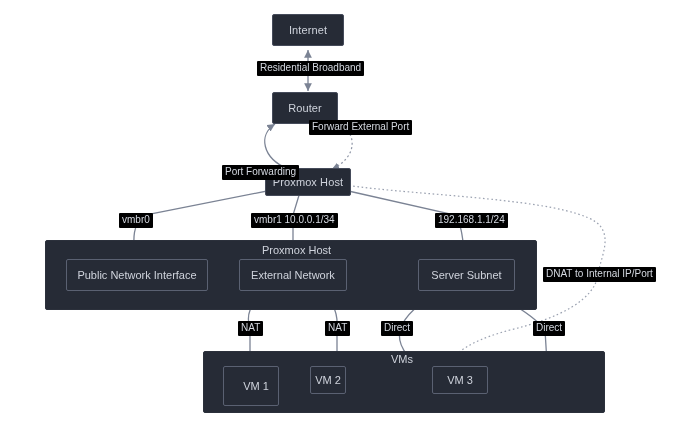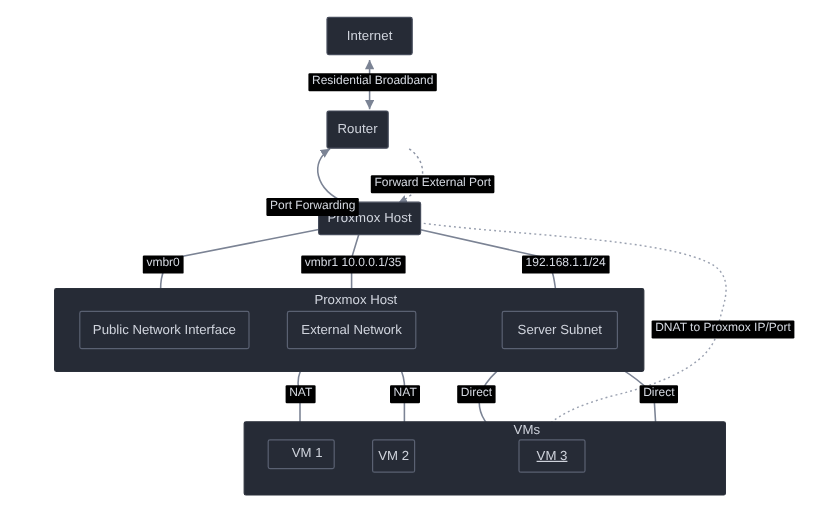--- a/index.html
+++ b/index.html
@@ -118,21 +118,21 @@
 
     <path d="M440,292 C420,302 404,316 400,330 C396,348 412,360 420,368" stroke="#7b8394" stroke-width="1.3" fill="none" marker-end="url(#arrow)"></path>
 
     <path d="M490,292 C510,302 534,316 545,330 L547,363" stroke="#7b8394" stroke-width="1.3" fill="none" marker-end="url(#arrow)"></path>
   </svg>
 
   <div class="node" style="left:272px; top:14px; width:72px; height:32px;">
     <span>Internet</span>
   </div>
 
-  <div class="node" style="left:272px; top:92px; width:52px; height:32px;">
+  <div class="node" style="left:272px; top:92px; width:66px; height:32px;">
     <span>Router</span>
   </div>
 
   <div class="node" style="left:265px; top:168px; width:86px; height:28px;">
     <span>Proxmox Host</span>
   </div>
 
   <div class="cluster" style="left:45px; top:240px; width:492px; height:70px;"></div>
   <div class="cluster-title" style="left:262px; top:244px;">
     <span>Proxmox Host</span>
@@ -144,63 +144,63 @@
 
   <div class="subnode" style="left:239px; top:259px; width:108px; height:32px;">
     <span>External Network</span>
   </div>
 
   <div class="subnode" style="left:418px; top:259px; width:97px; height:32px;">
     <span>Server Subnet</span>
   </div>
 
   <div class="cluster" style="left:203px; top:351px; width:402px; height:62px;"></div>
-  <div class="cluster-title" style="left:391px; top:353px;margin-left:37px;">
+  <div class="cluster-title" style="left:391px; top:353px;">
     <span>VMs</span>
   </div>
 
-  <div class="subnode" style="left:223px; top:366px; width:56px; height:25px;padding-left:10px;">
+  <div class="subnode" style="left:223px; top:366px; width:56px; height:40px;padding-left:10px;">
     <span>VM 1</span>
   </div>
 
   <div class="subnode" style="left:310px; top:366px; width:36px; height:28px;">
     <span>VM 2</span>
   </div>
 
-  <div class="subnode" style="left:432px; top:366px; width:56px; height:28px;text-decoration:underline;">
+  <div class="subnode" style="left:432px; top:366px; width:56px; height:28px;">
     <span>VM 3</span>
   </div>
 
 
   <div class="edge-label" style="left:257px; top:61px;">
     <span>Residential Broadband</span>
   </div>
 
   <div class="edge-label" style="left:222px; top:137px;margin-top:28px;">
     <span>Port Forwarding</span>
   </div>
 
-  <div class="edge-label" style="left:309px; top:146px;">
+  <div class="edge-label" style="left:309px; top:120px;">
     <span>Forward External Port</span>
   </div>
 
   <div class="edge-label" style="left:119px; top:213px;">
     <span>vmbr0</span>
   </div>
 
   <div class="edge-label" style="left:251px; top:213px;">
-    <span>vmbr1 10.0.0.1/35</span>
+    <span>vmbr1 10.0.0.1/34</span>
   </div>
 
   <div class="edge-label" style="left:435px; top:213px;">
     <span>192.168.1.1/24</span>
   </div>
 
   <div class="edge-label" style="left:543px; top:267px;">
-    <span>DNAT to Proxmox IP/Port</span>
+    <span>DNAT to Internal IP/Port</span>
   </div>
 
   <div class="edge-label" style="left:238px; top:321px;">
     <span>NAT</span>
   </div>
 
   <div class="edge-label" style="left:325px; top:321px;">
     <span>NAT</span>
   </div>
 

